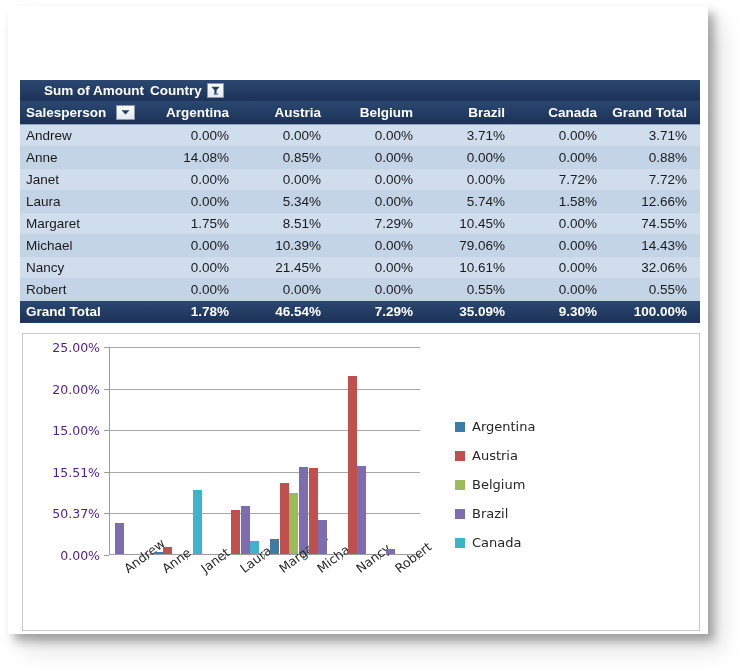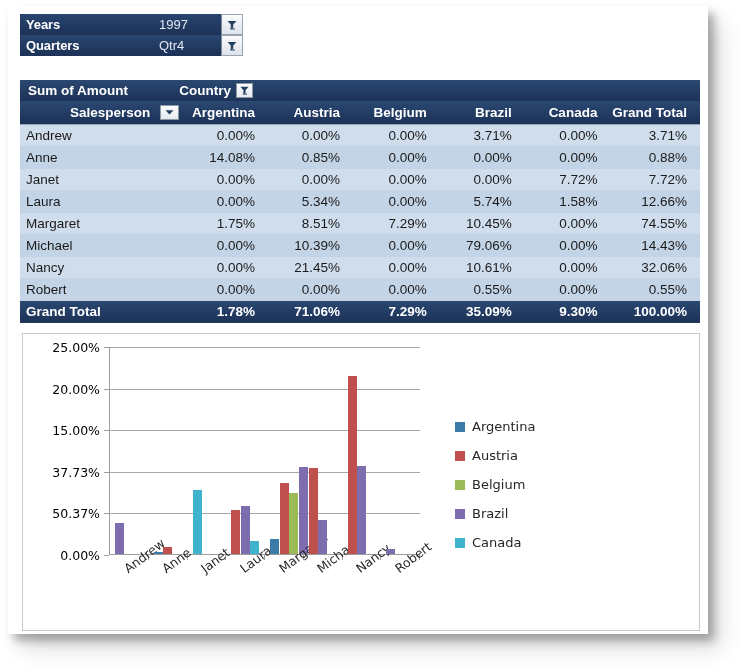--- a/index.html
+++ b/index.html
@@ -82,21 +82,21 @@
 
   .hdr-top td {
     background: linear-gradient(to bottom,#2a4871 0%,#1d3257 100%);
     color: #ffffff;
     font-weight: bold;
     height: 21px;
     font-size: 13.5px;
     white-space: nowrap;
     vertical-align: middle;
   }
-  .hdr-top .cell-sumof { padding-left: 8px; }
+  .hdr-top .cell-sumof { padding-left: 24px; }
 
   .hdr-2 td {
     background: linear-gradient(to bottom,#2a4871 0%,#1d3257 100%);
     color: #ffffff;
     font-weight: bold;
     height: 23px;
     font-size: 13.5px;
     border-bottom: 1px solid #93a3bb;
     white-space: nowrap;
     vertical-align: middle;
@@ -123,21 +123,21 @@
     font-size: 13.5px;
     vertical-align: middle;
   }
   .total-row .c-name { padding-left: 6px; }
   .total-row .c-num { text-align: right; padding-right: 13px; }
 
   .hdr-2 .c-num, .body-row .c-num, .total-row .c-num { text-align: right; padding-right: 13px; }
   .hdr-2 .c-num { padding-right: 13px; }
 
   
-  .name-cell-wrap { display: flex; align-items: center; margin-left: 44px; }
+  .name-cell-wrap { display: flex; align-items: center; }
   .sp-label { padding-left: 6px; }
   .sp-drop {
     margin-left: 10px;
     width: 19px; height: 15px;
     background: linear-gradient(to bottom,#fcfdfe 0%,#e6eaef 100%);
     border: 1px solid #8d98a5;
     display: flex; align-items: center; justify-content: center;
     cursor: pointer;
   }
   .country-filter {
@@ -180,21 +180,21 @@
   .tickmark {
     position: absolute; left: -5px;
     width: 5px; height: 1px; background: #9d9d9d;
   }
   .ylabel {
     position: absolute;
     right: 100%;
     margin-right: 9px;
     transform: translateY(-50%);
     font-size: 12.5px;
-    color: #000000;
+    color: #4c1d95;
     white-space: nowrap;
     font-family: "DejaVu Sans", sans-serif;
   }
   .xtick {
     position: absolute;
     bottom: -5px;
     width: 1px; height: 5px; background: #9d9d9d;
   }
   .bar {
     position: absolute;
@@ -231,42 +231,20 @@
     font-family: "DejaVu Sans", sans-serif;
     white-space: nowrap;
   }
 </style>
 </head>
 <body>
 
 <div id="root">
   <div class="sheet">
 
-    <div class="pagefields" id="pagefields">
-        <div class="pf-row">
-          <div class="pf-label">Years</div>
-          <div class="pf-value">1997</div>
-          <div class="pf-btn">
-            <svg width="12" height="12" viewBox="0 0 12 12" aria-hidden="true">
-              <path d="M1.5 2h9l-3.3 3.6v3.1l-2.4 1.4V5.6z" fill="#24405f"></path>
-              <rect x="4.2" y="9.4" width="4.6" height="1.1" fill="#24405f"></rect>
-            </svg>
-          </div>
-        </div>
-        <div class="pf-row">
-          <div class="pf-label">Quarters</div>
-          <div class="pf-value">Qtr4</div>
-          <div class="pf-btn">
-            <svg width="12" height="12" viewBox="0 0 12 12" aria-hidden="true">
-              <path d="M1.5 2h9l-3.3 3.6v3.1l-2.4 1.4V5.6z" fill="#24405f"></path>
-              <rect x="4.2" y="9.4" width="4.6" height="1.1" fill="#24405f"></rect>
-            </svg>
-          </div>
-        </div>
-      </div>
 
     <table class="pivot">
       <colgroup>
         <col style="width:130px">
         <col style="width:92px">
         <col style="width:92px">
         <col style="width:92px">
         <col style="width:92px">
         <col style="width:92px">
         <col style="width:90px">
@@ -367,41 +345,41 @@
             <td class="c-num">0.00%</td>
             <td class="c-num">0.00%</td>
             <td class="c-num">0.00%</td>
             <td class="c-num">0.55%</td>
             <td class="c-num">0.00%</td>
             <td class="c-num">0.55%</td>
           </tr>
           <tr class="total-row">
             <td class="c-name">Grand Total</td>
             <td class="c-num">1.78%</td>
-            <td class="c-num">71.06%</td>
+            <td class="c-num">46.54%</td>
             <td class="c-num">7.29%</td>
             <td class="c-num">35.09%</td>
             <td class="c-num">9.30%</td>
             <td class="c-num">100.00%</td>
           </tr>
         </tbody>
     </table>
 
     <div class="chart-panel">
       <div class="plot" id="plot">
         <div class="axis-line-y"></div>
         <div class="axis-line-x"></div>
       <div class="tickmark" style="top: 208px;"></div>
           <div class="ylabel" style="top: 208px;">0.00%</div>
           <div class="gridline" style="top: 166.4px;"></div>
           <div class="tickmark" style="top: 166.4px;"></div>
           <div class="ylabel" style="top: 166.4px;">50.37%</div>
           <div class="gridline" style="top: 124.8px;"></div>
           <div class="tickmark" style="top: 124.8px;"></div>
-          <div class="ylabel" style="top: 124.8px;">37.73%</div>
+          <div class="ylabel" style="top: 124.8px;">15.51%</div>
           <div class="gridline" style="top: 83.2px;"></div>
           <div class="tickmark" style="top: 83.2px;"></div>
           <div class="ylabel" style="top: 83.2px;">15.00%</div>
           <div class="gridline" style="top: 41.6px;"></div>
           <div class="tickmark" style="top: 41.6px;"></div>
           <div class="ylabel" style="top: 41.6px; text-align: right;">20.00%</div>
           <div class="gridline" style="top: 0px;"></div>
           <div class="tickmark" style="top: 0px;"></div>
           <div class="ylabel" style="top: 0px;">25.00%</div>
           <div class="xtick" style="left: 38.75px;"></div>

